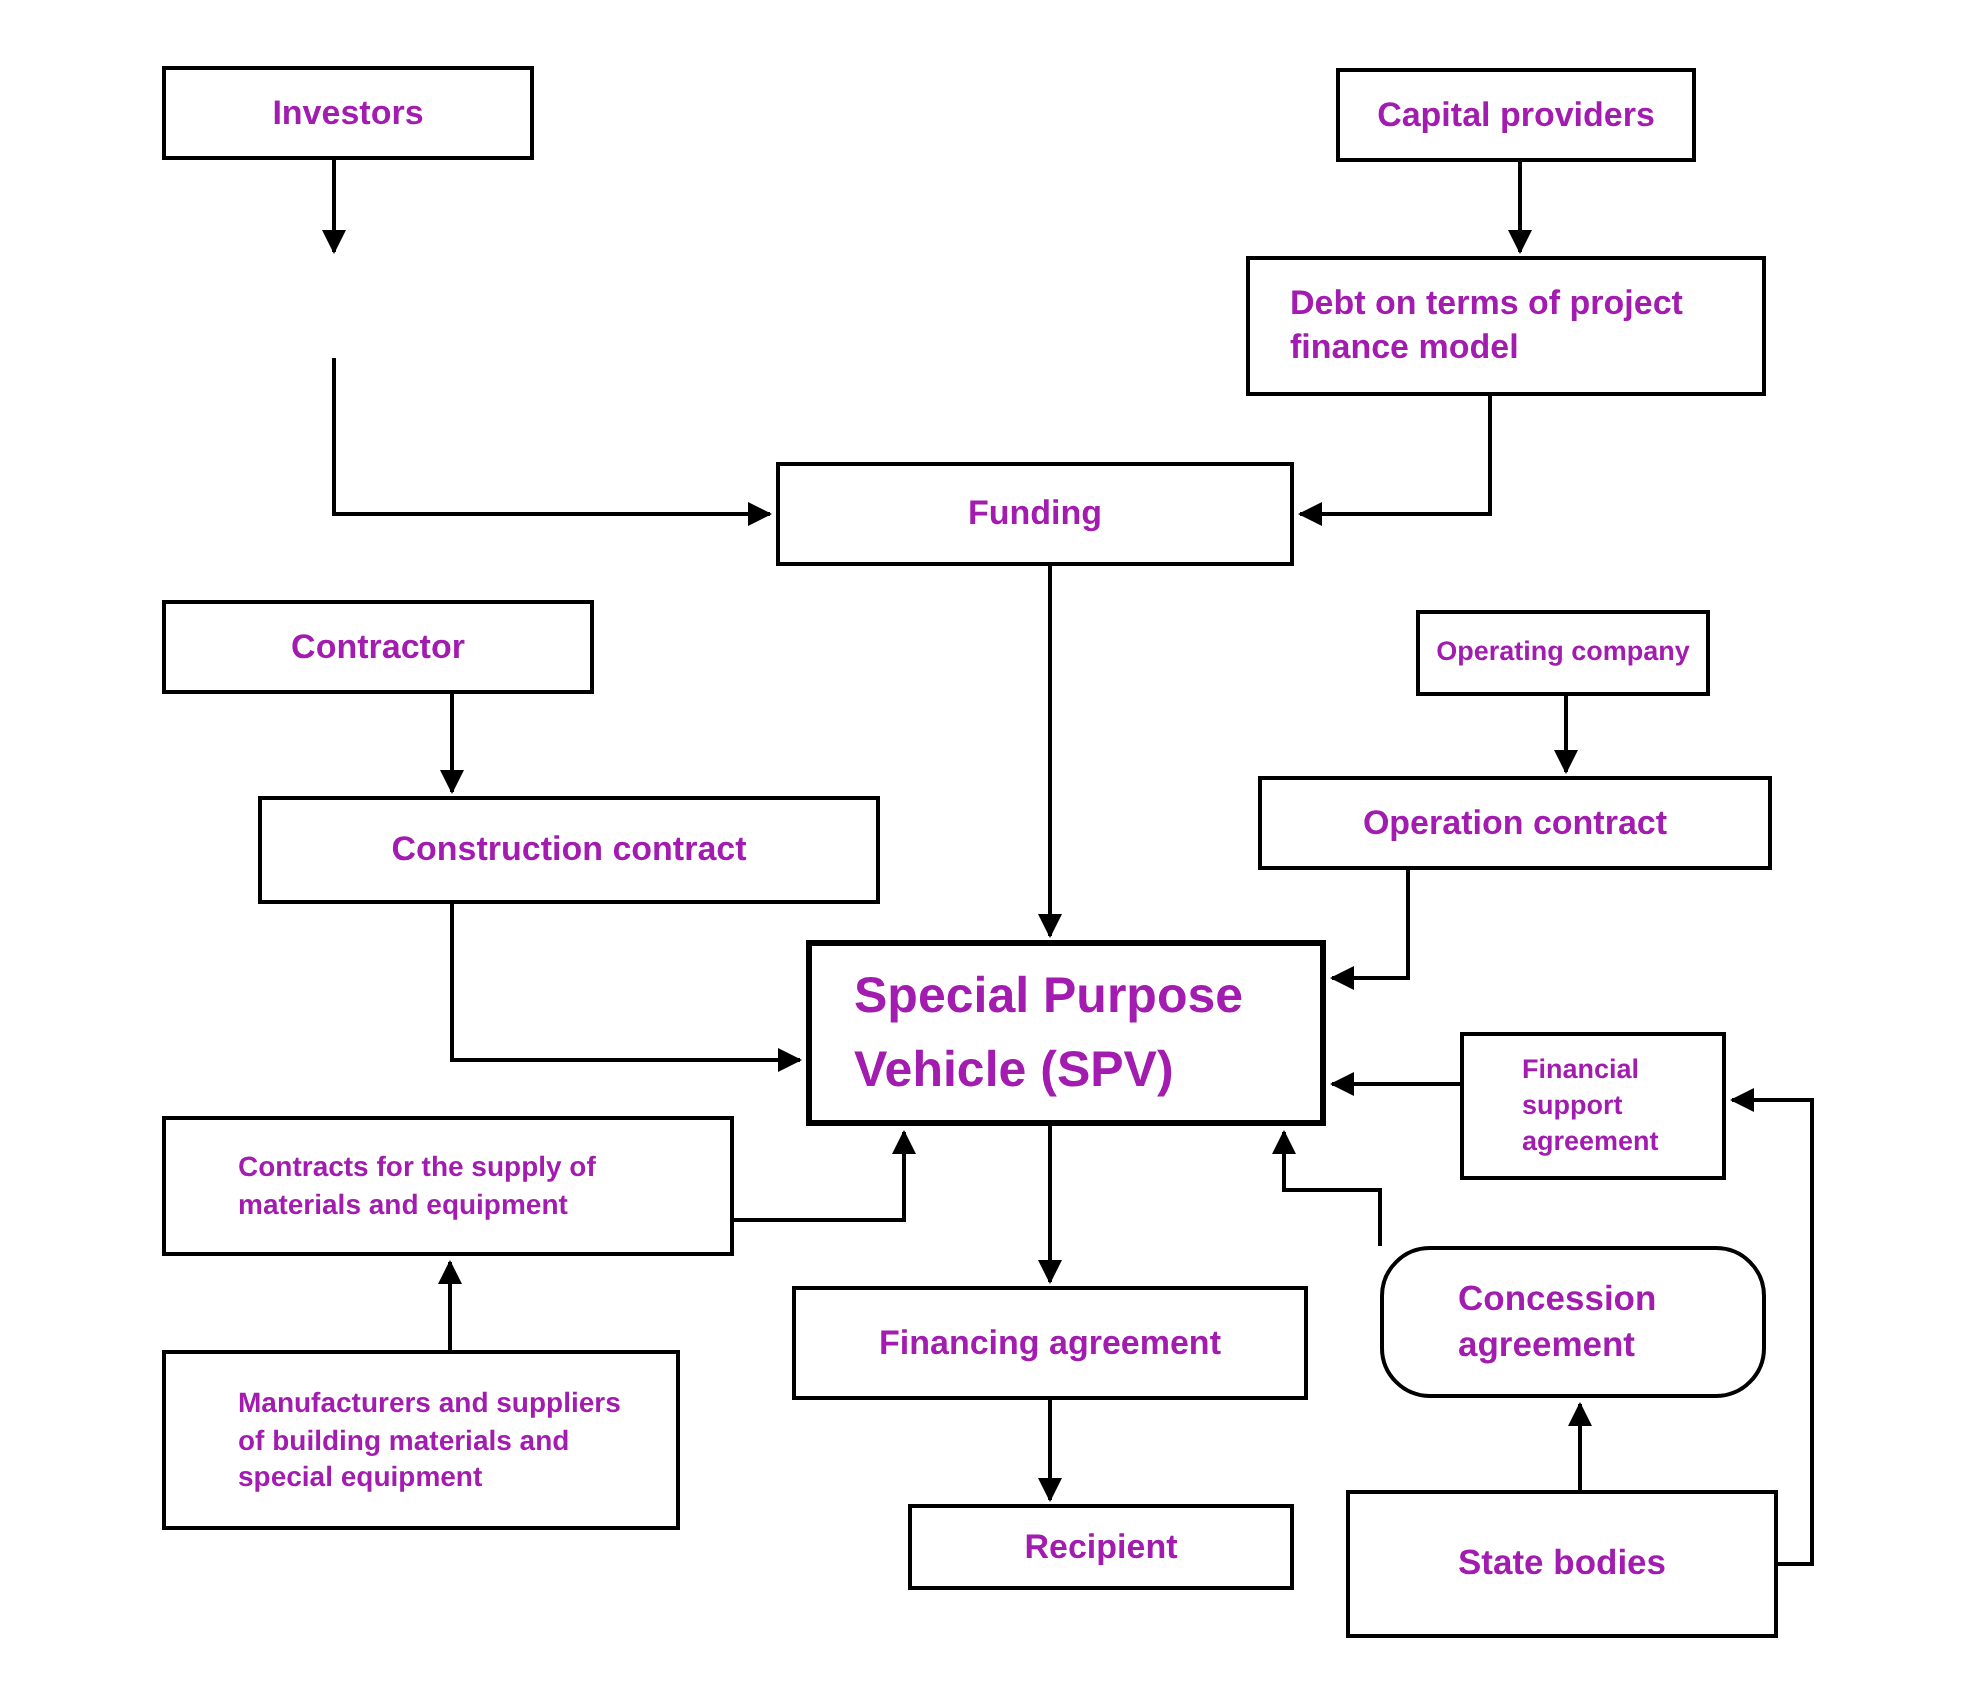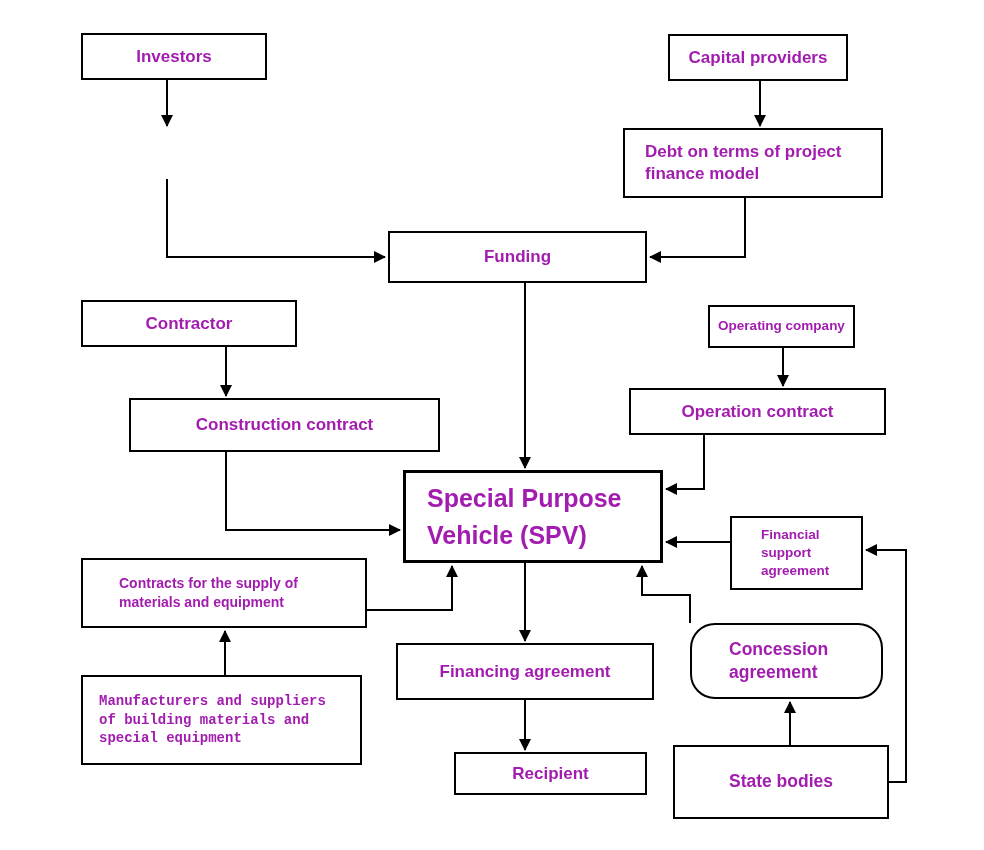--- a/index.html
+++ b/index.html
@@ -43,21 +43,21 @@
   #n-capital       { left: 668px; top: 34px;  width: 180px; height: 47px; }
   #n-debt          { left: 623px; top: 128px; width: 260px; height: 70px; padding-left: 20px; line-height: 1.3; }
   #n-funding       { left: 388px; top: 231px; width: 259px; height: 52px; }
   #n-contractor    { left: 81px;  top: 300px; width: 216px; height: 47px; }
   #n-construction  { left: 81px;  top: 398px; width: 311px; height: 54px; margin-left: 48px; }
   #n-opco          { left: 708px; top: 305px; width: 147px; height: 43px; font-size: 13.5px; padding: 0 2px; }
   #n-opcontract    { left: 629px; top: 388px; width: 257px; height: 47px; }
   #n-spv           { left: 403px; top: 470px; width: 260px; height: 93px; border-width: 3px;
                      font-size: 25px; line-height: 1.45; padding-left: 21px; padding-right: 14px; }
   #n-supply        { left: 81px;  top: 558px; width: 286px; height: 70px; font-size: 14px; line-height: 1.35; padding-left: 36px; padding-right: 14px; }
-  #n-manufacturers { left: 81px;  top: 675px; width: 281px; height: 90px; font-size: 14px; line-height: 1.35; padding-left: 16px; padding-right: 12px; font-family: Liberation Mono, monospace; }
+  #n-manufacturers { left: 81px;  top: 675px; width: 259px; height: 90px; font-size: 14px; line-height: 1.35; padding-left: 36px; padding-right: 12px; }
   #n-finagreement  { left: 396px; top: 643px; width: 258px; height: 57px; }
   #n-recipient     { left: 454px; top: 752px; width: 193px; height: 43px; }
   #n-finsupport    { left: 730px; top: 516px; width: 133px; height: 74px; font-size: 13.5px; line-height: 1.35; padding-left: 29px; padding-right: 6px; }
   #n-concession    { left: 690px; top: 623px; width: 193px; height: 76px; font-size: 17.5px; line-height: 1.3; padding-left: 37px; padding-right: 10px; border-radius: 25px; }
   #n-state         { left: 673px; top: 745px; width: 216px; height: 74px; font-size: 17.5px; }
 </style>
 </head>
 <body>
 
 <div id="canvas">

